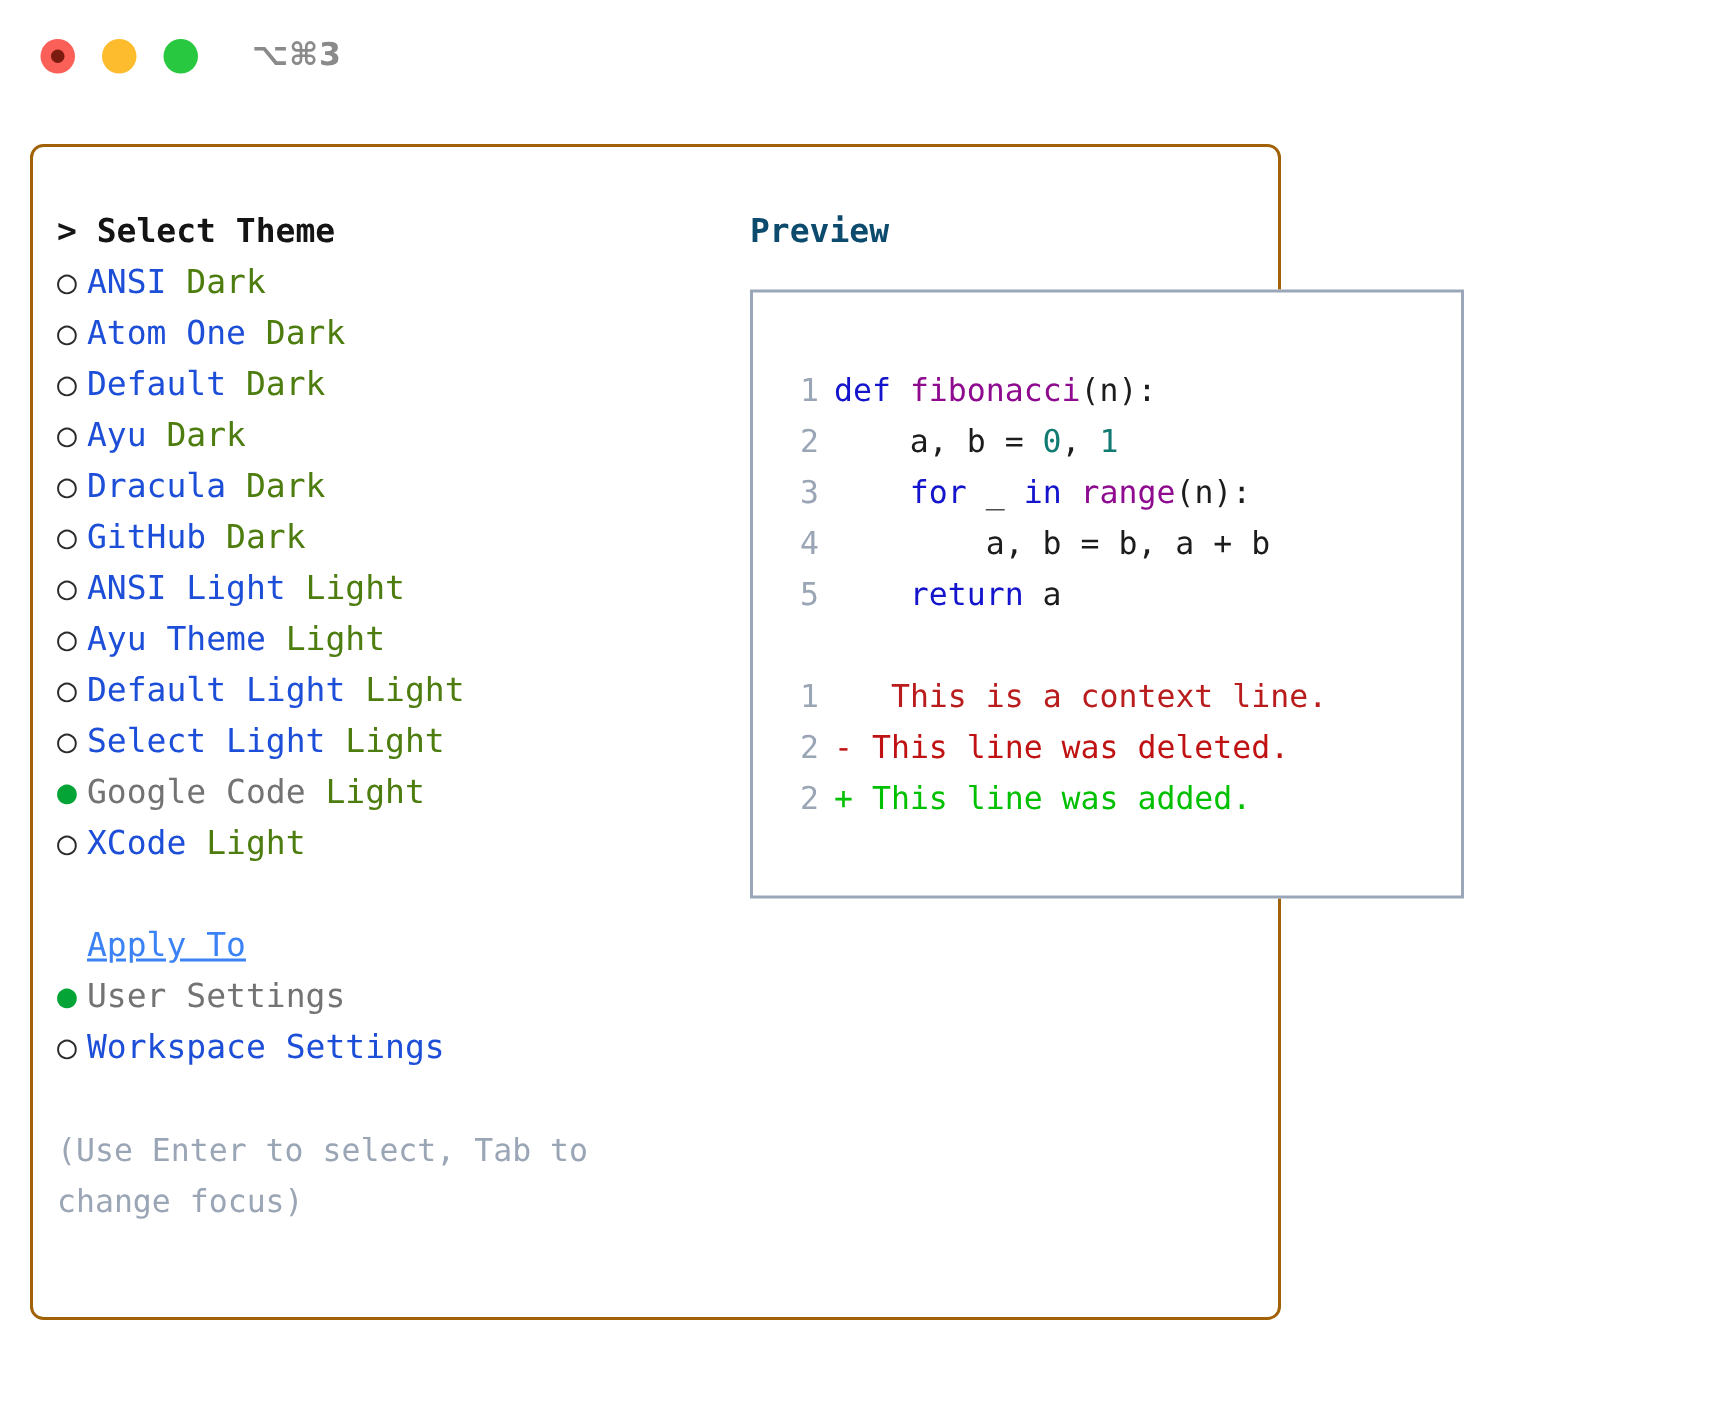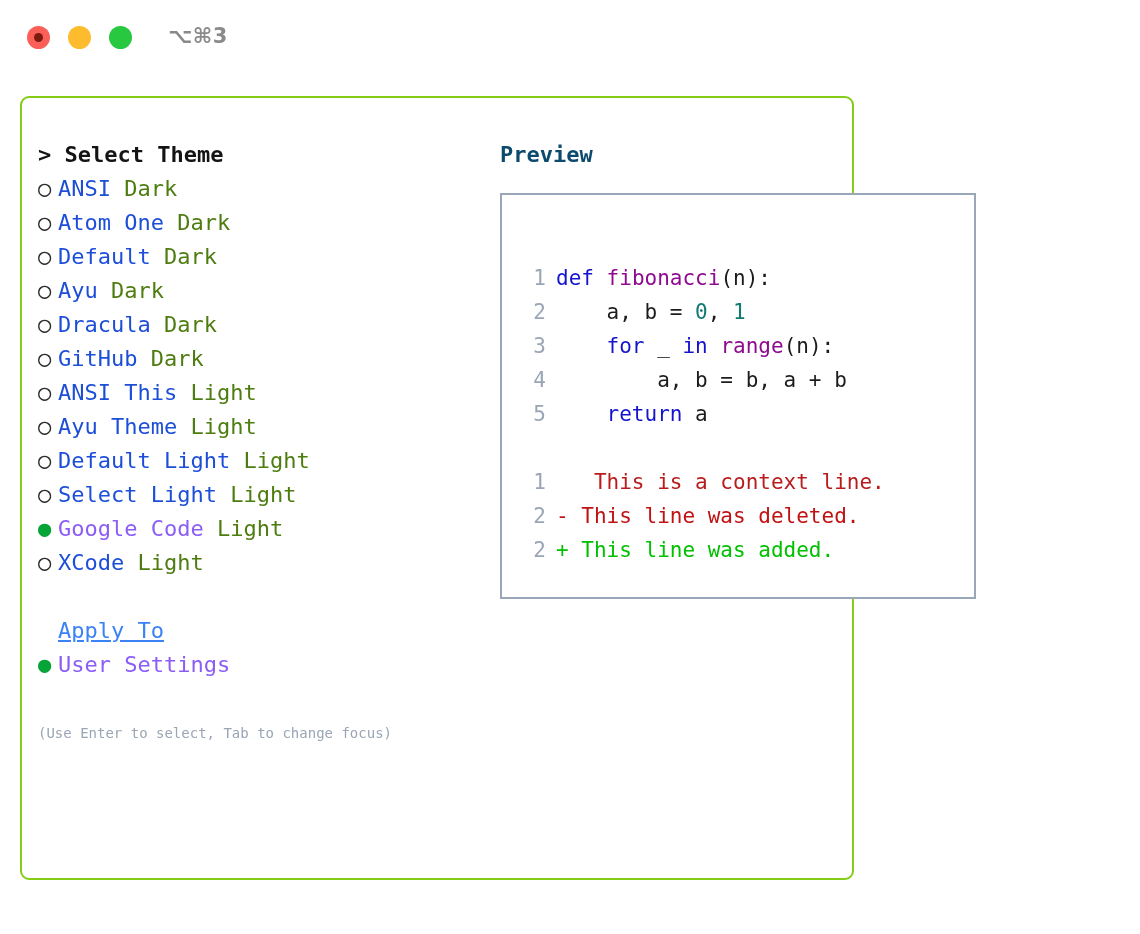--- a/index.html
+++ b/index.html
@@ -69,21 +69,21 @@
     font-family: "DejaVu Sans", "Liberation Sans", sans-serif;
   }
 
   
   .frame {
     position: absolute;
     left: 20px;
     top: 96px;
     width: 834px;
     height: 784px;
-    border: 2px solid #84cc16;
+    border: 2px solid #a16207;
     border-radius: 9px;
     background: #ffffff;
     box-sizing: border-box;
   }
 
   
   .left-col {
     position: absolute;
     left: 16px;
     top: 40px;
@@ -105,39 +105,39 @@
     white-space: pre;
     display: block;
   }
   .bullet {
     display: inline-block;
     width: 20px;
     color: #2b2b2b;
   }
   .bullet.sel { color: #05a437; }
   .opt-label { color: #1d4ed8; }
-  .opt-row.selected .opt-label { color: #8b5cf6; }
+  .opt-row.selected .opt-label { color: #737373; }
   .opt-tag {
     color: #4d7c0f;
   }
 
   .spacer { height: 34px; }
 
   .apply-head {
     font-size: 22px;
     line-height: 34px;
     color: #3b82f6;
     white-space: pre;
     padding-left: 20px;
     text-decoration: underline;
   }
 
   .hint {
     margin-top: 34px;
-    font-size: 14px;
+    font-size: 21px;
     line-height: 34px;
     color: #9aa5b5;
     width: 410px;
     white-space: pre-wrap;
   }
 
   
   .right-col {
     position: absolute;
     left: 478px;
@@ -150,21 +150,21 @@
     color: #0c4a6e;
     line-height: 34px;
   }
   .preview-box {
     margin-top: 21px;
     width: 476px;
     height: 406px;
     border: 2px solid #9aa7b8;
     box-sizing: border-box;
     background: #ffffff;
-    padding: 66px 0 0 18px;
+    padding: 48px 0 0 18px;
   }
 
   .code-line {
     font-size: 21px;
     line-height: 34px;
     white-space: pre;
   }
   .ln {
     display: inline-block;
     width: 26px;
@@ -201,33 +201,34 @@
 
     <div class="left-col">
       <div class="section-head">&gt; Select Theme</div>
       <div id="theme-list">
           <div class="opt-row"><span class="bullet">○</span><span class="opt-label">ANSI</span><span> </span><span class="opt-tag">Dark</span></div>
           <div class="opt-row"><span class="bullet">○</span><span class="opt-label">Atom One</span><span> </span><span class="opt-tag">Dark</span></div>
           <div class="opt-row"><span class="bullet">○</span><span class="opt-label">Default</span><span> </span><span class="opt-tag">Dark</span></div>
           <div class="opt-row"><span class="bullet">○</span><span class="opt-label">Ayu</span><span> </span><span class="opt-tag">Dark</span></div>
           <div class="opt-row"><span class="bullet">○</span><span class="opt-label">Dracula</span><span> </span><span class="opt-tag">Dark</span></div>
           <div class="opt-row"><span class="bullet">○</span><span class="opt-label">GitHub</span><span> </span><span class="opt-tag">Dark</span></div>
-          <div class="opt-row"><span class="bullet">○</span><span class="opt-label">ANSI This</span><span> </span><span class="opt-tag">Light</span></div>
+          <div class="opt-row"><span class="bullet">○</span><span class="opt-label">ANSI Light</span><span> </span><span class="opt-tag">Light</span></div>
           <div class="opt-row"><span class="bullet">○</span><span class="opt-label">Ayu Theme</span><span> </span><span class="opt-tag">Light</span></div>
           <div class="opt-row"><span class="bullet">○</span><span class="opt-label">Default Light</span><span> </span><span class="opt-tag">Light</span></div>
           <div class="opt-row"><span class="bullet">○</span><span class="opt-label">Select Light</span><span> </span><span class="opt-tag">Light</span></div>
           <div class="opt-row selected"><span class="bullet sel">●</span><span class="opt-label">Google Code</span><span> </span><span class="opt-tag">Light</span></div>
           <div class="opt-row"><span class="bullet">○</span><span class="opt-label">XCode</span><span> </span><span class="opt-tag">Light</span></div>
         </div>
 
       <div class="spacer"></div>
 
       <div class="apply-head">Apply To</div>
       <div id="apply-list">
           <div class="opt-row selected"><span class="bullet sel">●</span><span class="opt-label">User Settings</span></div>
+          <div class="opt-row"><span class="bullet">○</span><span class="opt-label">Workspace Settings</span></div>
         </div>
 
       <div class="hint">(Use Enter to select, Tab to change focus)</div>
     </div>
 
     <div class="right-col">
       <div class="preview-head">Preview</div>
       <div class="preview-box">
         <div id="code-block">
             <div class="code-line"><span class="ln">1</span><span class="kw">def</span><span class="pln"> </span><span class="fn">fibonacci</span><span class="pln">(n):</span></div>

